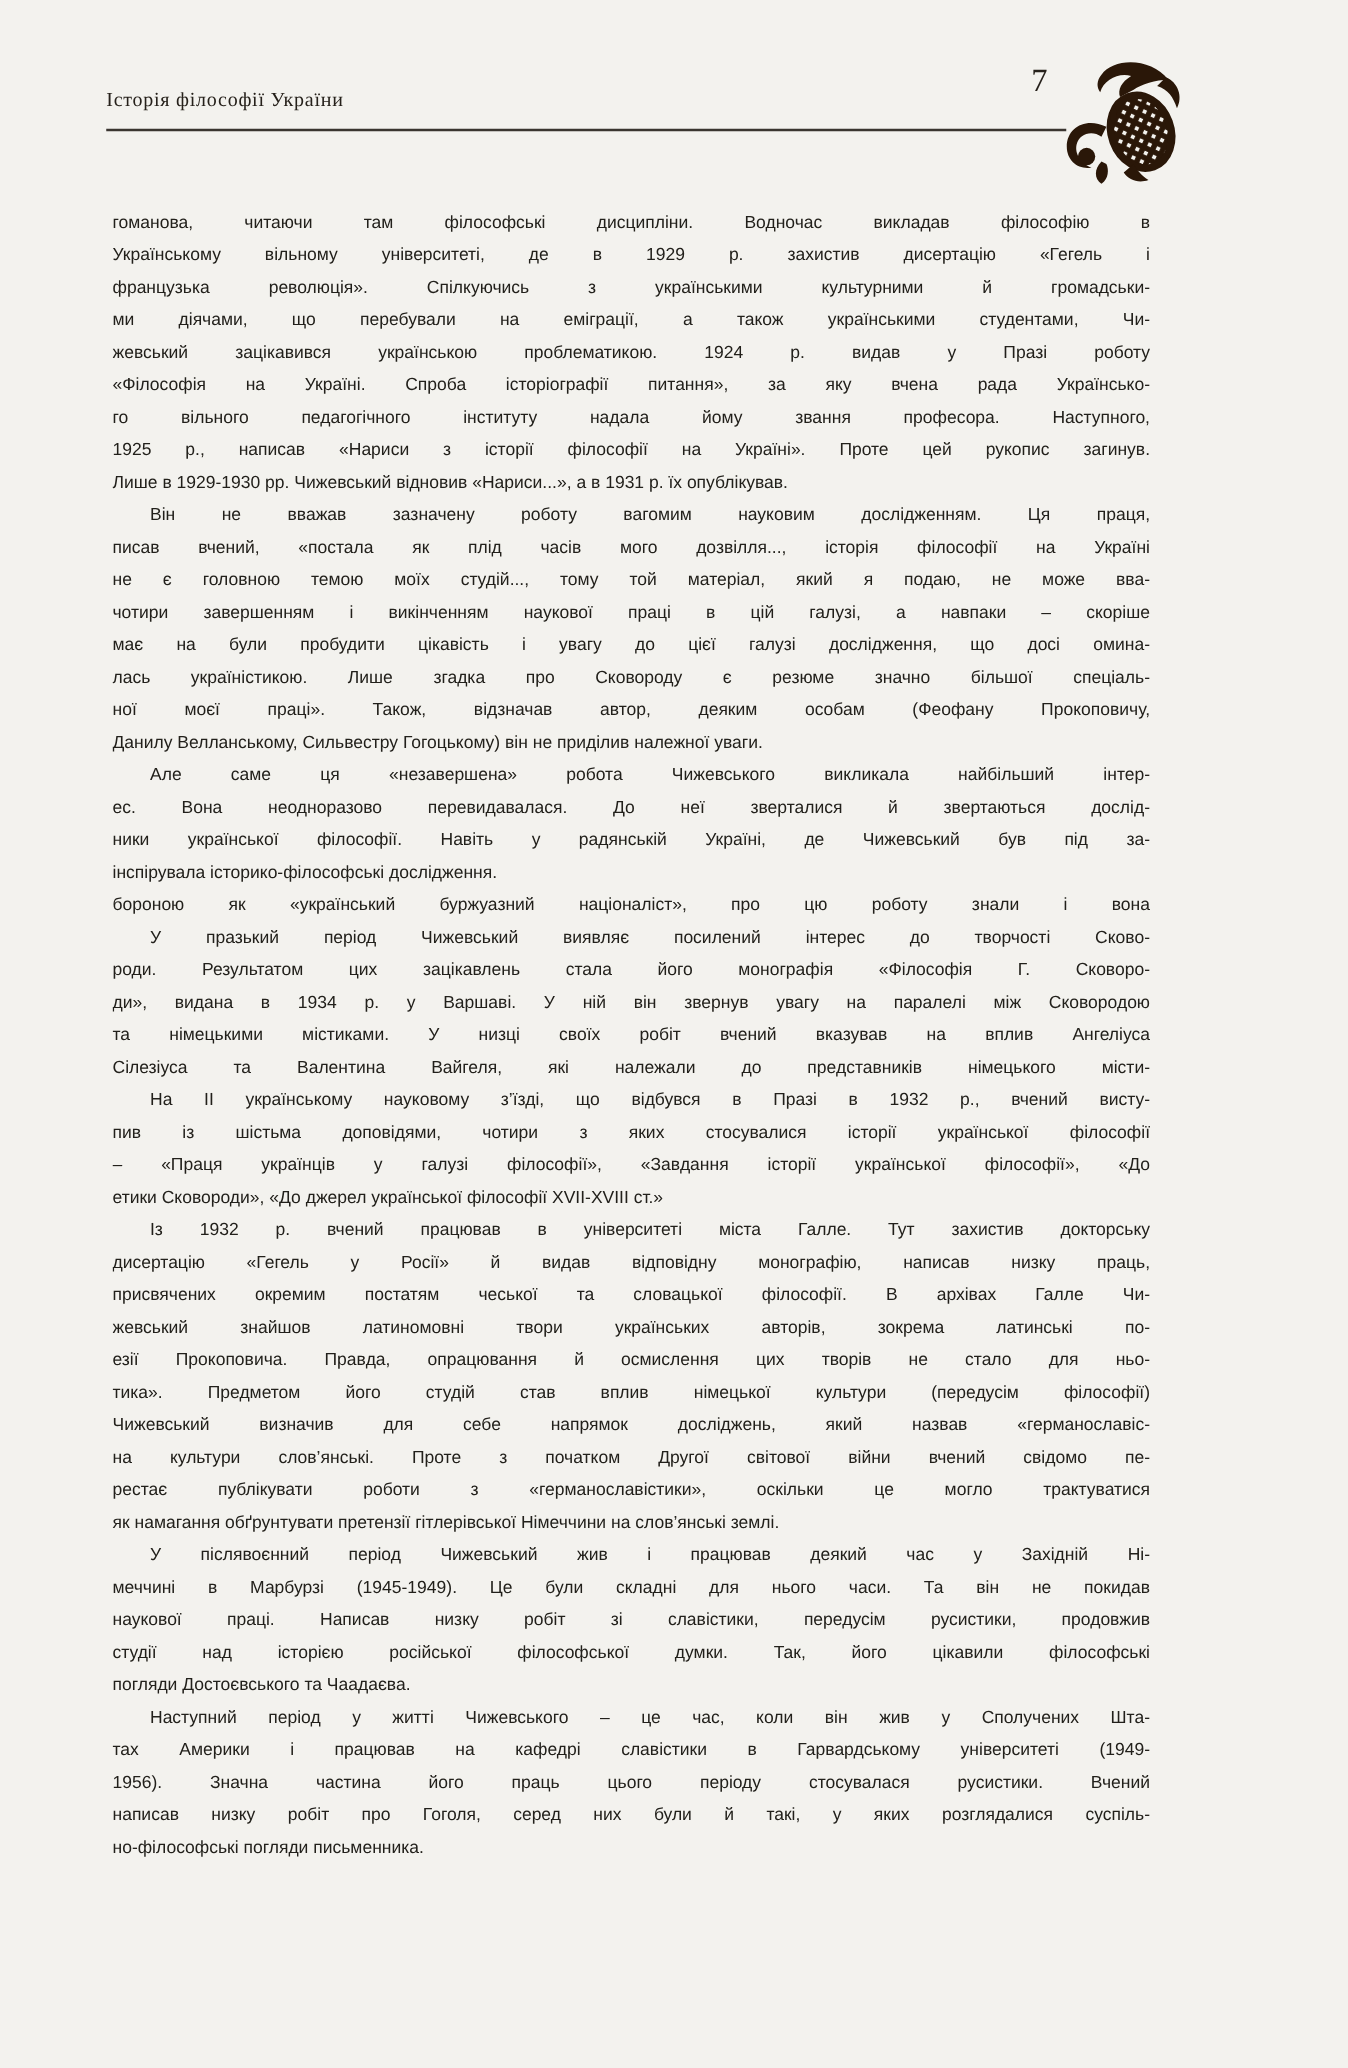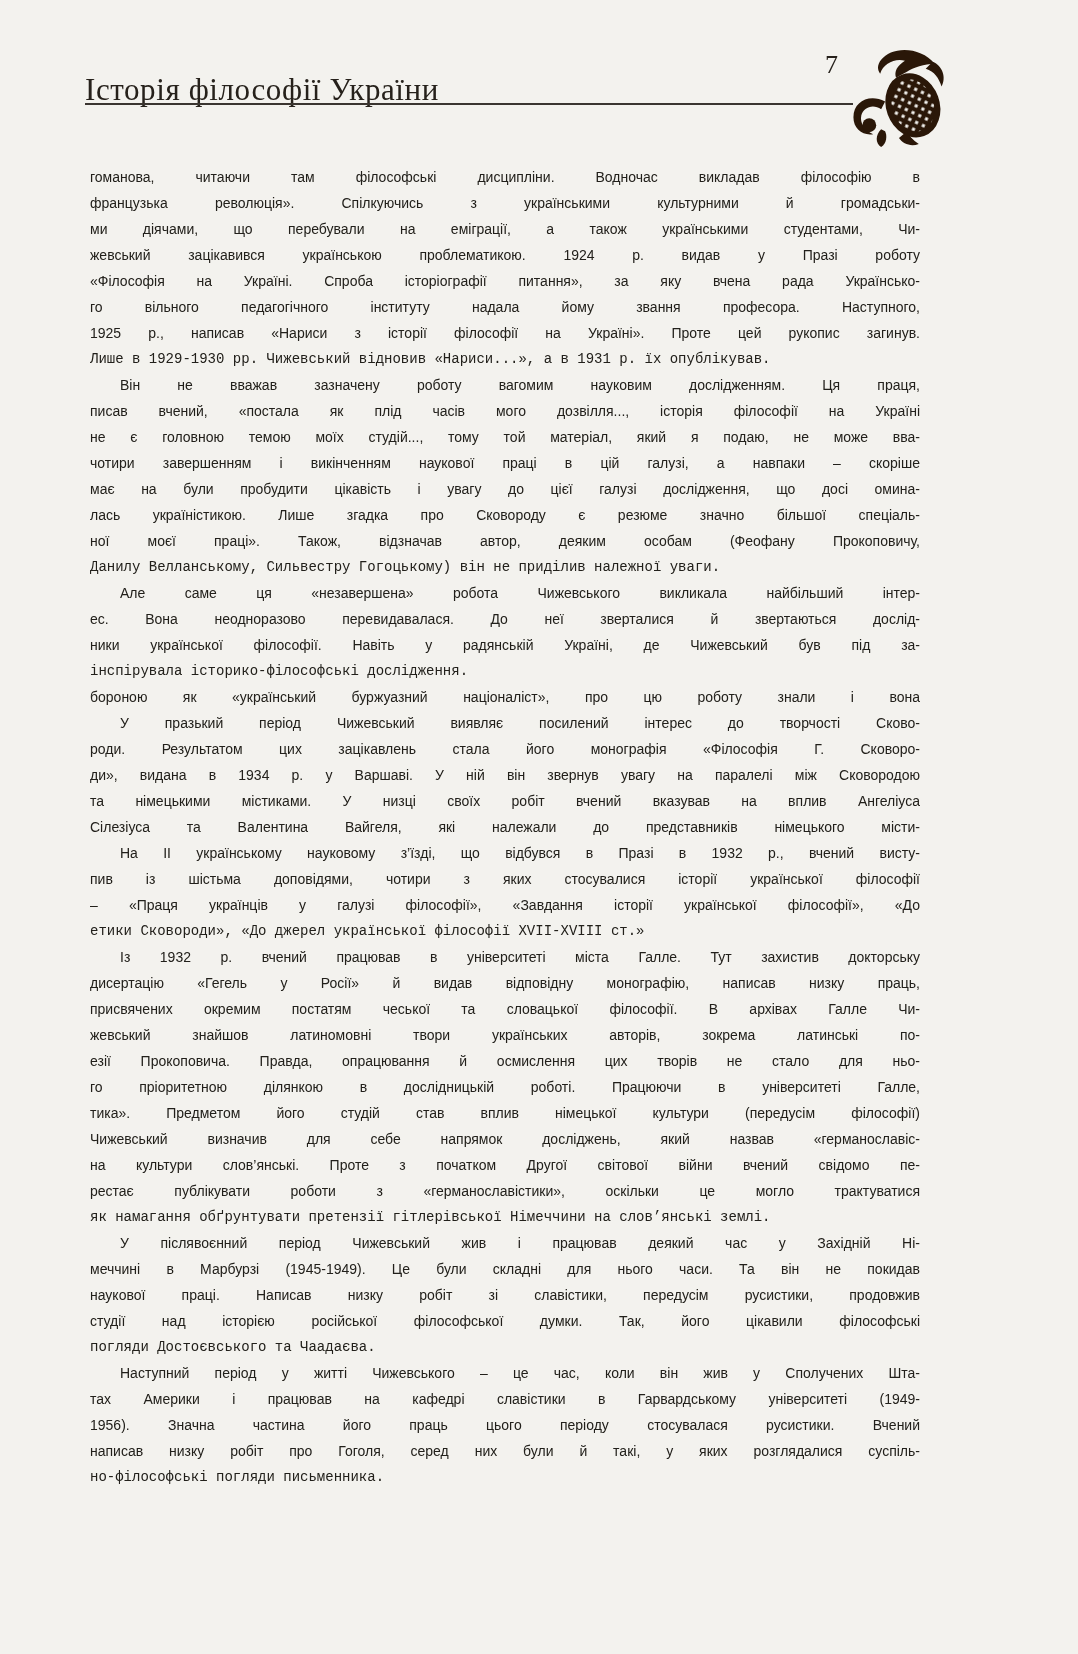--- a/index.html
+++ b/index.html
@@ -15,21 +15,21 @@
     background:var(--background);
     font-family:"Liberation Sans",sans-serif;
     color:var(--text);
     position:relative;
     overflow:hidden;
   }
   .page{position:absolute;inset:0;}
   .running-head{
     position:absolute;left:85px;top:72px;
     font-family:"Liberation Serif",serif;
-    font-size:31px;letter-spacing:.6px;color:#26211b;
+    font-size:16px;letter-spacing:.6px;color:#26211b;
   }
   .head-rule{
     position:absolute;left:85px;top:103px;
     width:768px;height:2px;background:var(--rule);
   }
   .page-number{
     position:absolute;right:240px;top:50px;
     font-family:"Liberation Serif",serif;
     font-size:26px;color:#26211b;
   }
@@ -40,21 +40,21 @@
   .content{
     position:absolute;left:90px;top:164px;width:830px;
     font-size:14px;line-height:26px;
   }
   .para{display:block;}
   .line{
     display:block;height:26px;overflow:hidden;
     text-align:justify;text-align-last:justify;
     text-justify:inter-word;
   }
-  .line.last{text-align-last:left;font-family:Liberation Mono, monospace;}
+  .line.last{text-align-last:left;}
   .line.indent{text-indent:30px;}
 </style>
 </head>
 <body>
 
 <div class="page">
 
   <div class="running-head">Історія філософії України</div>
 
   <div class="head-rule"></div>
@@ -74,20 +74,21 @@
     <path d="M38,58 C22,50 6,58 6,74 C6,86 16,93 26,91 C18,88 12,80 14,72 C16,64 26,60 34,66 Z" fill="var(--ornament)"></path>
     <circle cx="22" cy="82" r="7" fill="var(--ornament)"></circle>
     <path d="M34,86 C28,92 28,100 34,104 C40,100 40,92 38,88 Z" fill="var(--ornament)"></path>
     <path d="M52,95 C56,101 64,104 72,101 C66,97 62,92 60,88 Z" fill="var(--ornament)"></path>
     <path d="M44,40 C40,46 40,52 44,56 C47,51 47,44 44,40 Z" fill="var(--ornament)"></path>
   </svg>
 
   <div class="content">
       <div class="para">
         <div class="line">гоманова, читаючи там філософські дисципліни. Водночас викладав філософію в</div>
+        <div class="line">Українському вільному університеті, де в 1929 р. захистив дисертацію «Гегель і</div>
         <div class="line">французька революція». Спілкуючись з українськими культурними й громадськи-</div>
         <div class="line">ми діячами, що перебували на еміграції, а також українськими студентами, Чи-</div>
         <div class="line">жевський зацікавився українською проблематикою. 1924 р. видав у Празі роботу</div>
         <div class="line">«Філософія на Україні. Спроба історіографії питання», за яку вчена рада Українсько-</div>
         <div class="line">го вільного педагогічного інституту надала йому звання професора. Наступного,</div>
         <div class="line">1925 р., написав «Нариси з історії філософії на Україні». Проте цей рукопис загинув.</div>
         <div class="line last">Лише в 1929-1930 рр. Чижевський відновив «Нариси...», а в 1931 р. їх опублікував.</div>
       </div>
       <div class="para">
         <div class="line indent">Він не вважав зазначену роботу вагомим науковим дослідженням. Ця праця,</div>
@@ -118,21 +119,20 @@
         <div class="line">пив із шістьма доповідями, чотири з яких стосувалися історії української філософії</div>
         <div class="line">– «Праця українців у галузі філософії», «Завдання історії української філософії», «До</div>
         <div class="line last">етики Сковороди», «До джерел української філософії XVII-XVIII ст.»</div>
       </div>
       <div class="para">
         <div class="line indent">Із 1932 р. вчений працював в університеті міста Галле. Тут захистив докторську</div>
         <div class="line">дисертацію «Гегель у Росії» й видав відповідну монографію, написав низку праць,</div>
         <div class="line">присвячених окремим постатям чеської та словацької філософії. В архівах Галле Чи-</div>
         <div class="line">жевський знайшов латиномовні твори українських авторів, зокрема латинські по-</div>
         <div class="line">езії Прокоповича. Правда, опрацювання й осмислення цих творів не стало для ньо-</div>
-        <div class="line">го пріоритетною ділянкою в дослідницькій роботі. Працюючи в університеті Галле,</div>
         <div class="line">тика». Предметом його студій став вплив німецької культури (передусім філософії)</div>
         <div class="line">Чижевський визначив для себе напрямок досліджень, який назвав «германославіс-</div>
         <div class="line">на культури слов’янські. Проте з початком Другої світової війни вчений свідомо пе-</div>
         <div class="line">рестає публікувати роботи з «германославістики», оскільки це могло трактуватися</div>
         <div class="line last">як намагання обґрунтувати претензії гітлерівської Німеччини на слов’янські землі.</div>
       </div>
       <div class="para">
         <div class="line indent">У післявоєнний період Чижевський жив і працював деякий час у Західній Ні-</div>
         <div class="line">меччині в Марбурзі (1945-1949). Це були складні для нього часи. Та він не покидав</div>
         <div class="line">наукової праці. Написав низку робіт зі славістики, передусім русистики, продовжив</div>

